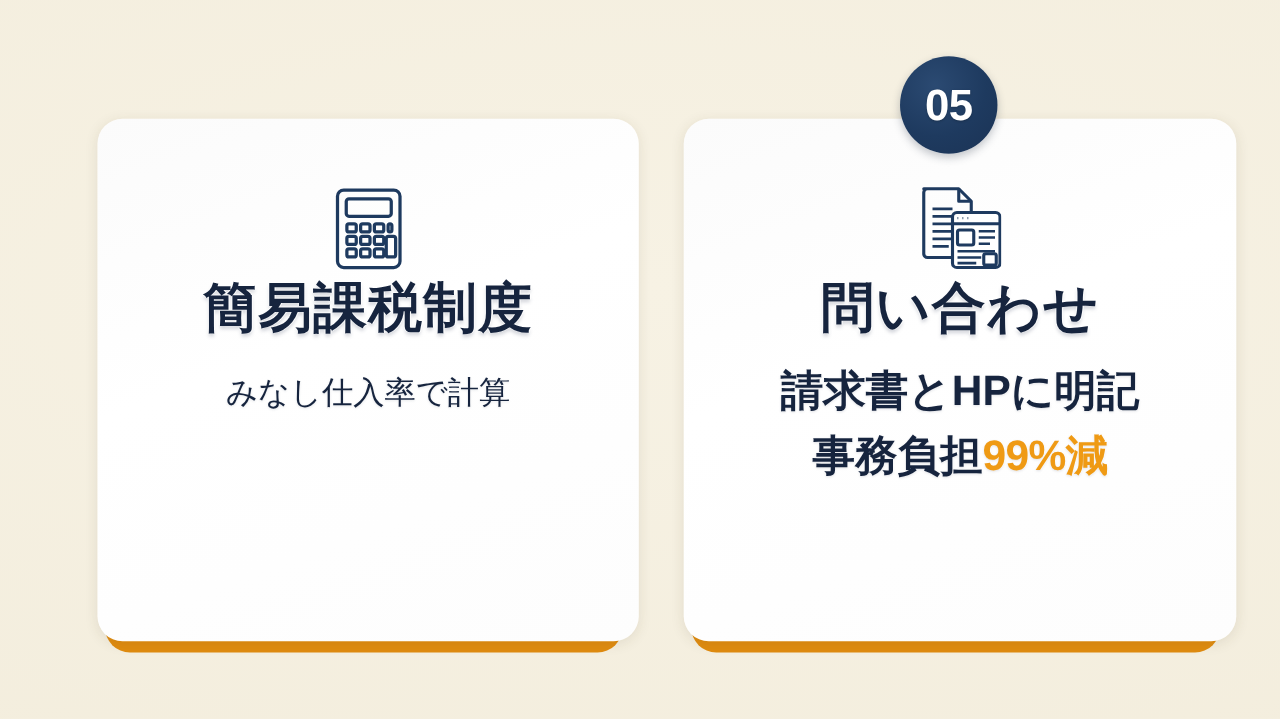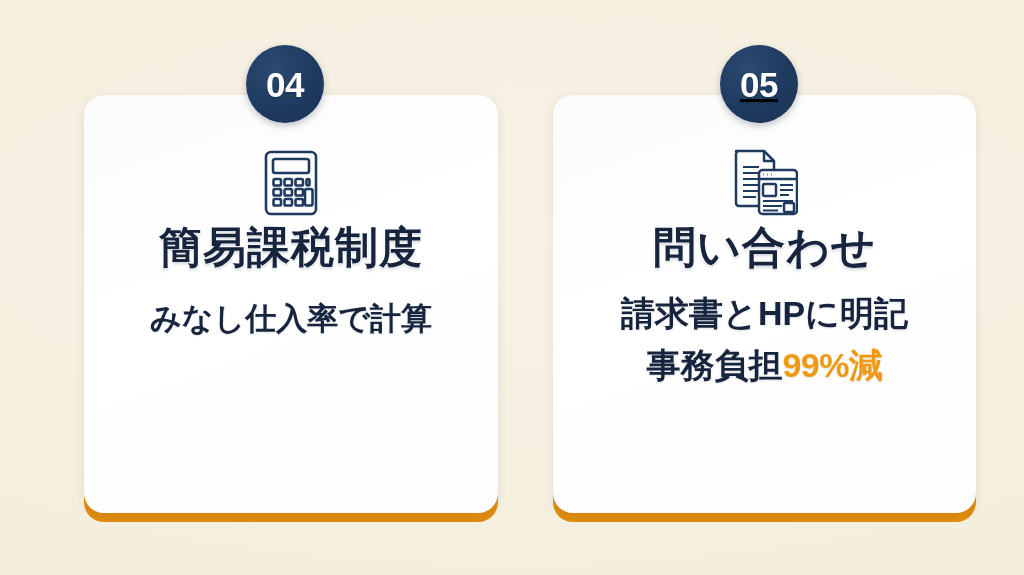--- a/index.html
+++ b/index.html
@@ -37,28 +37,29 @@
     left: 10px;
     top: 9px;
     width: 100%;
     height: 100%;
     background: #e08c10;
     border-radius: 20px;
   }
 
   .card {
     position: absolute;
-    left: 10px;
+    left: 4px;
     top: 0;
     width: 100%;
     height: 100%;
     background: linear-gradient(160deg, #fbfbfb 0%, #ffffff 42%, #fdfdfd 100%);
     border-radius: 20px;
     box-shadow: 0 2px 10px rgba(70,60,30,.10);
     overflow: hidden;
+    padding-left: 19px;
   }
 
   .card-inner {
     position: absolute;
     left: 0; right: 0;
     top: 0; bottom: 0;
     display: flex;
     flex-direction: column;
     align-items: center;
   }
@@ -71,21 +72,21 @@
     height: 78px;
     border-radius: 50%;
     background: radial-gradient(circle at 36% 30%, #2b4a72 0%, #1e3a5f 55%, #1b3355 100%);
     box-shadow: 0 3px 7px rgba(40,50,70,.28);
     display: flex;
     align-items: center;
     justify-content: center;
     z-index: 5;
   }
   .card-wrap.c1 .badge { left: 172px; }
-  .card-wrap.c2 .badge { left: 177px; text-decoration: underline; }
+  .card-wrap.c2 .badge { left: 177px; }
 
   .badge-num {
     color: #ffffff;
     font-size: 35px;
     font-weight: bold;
     letter-spacing: -0.5px;
     line-height: 1;
     text-shadow: 0 1px 2px rgba(0,0,0,.22);
     font-family: "Liberation Sans", "DejaVu Sans", sans-serif;
   }
@@ -135,22 +136,22 @@
     text-shadow:
       0.8px 0 0 rgba(255,255,255,.5),
       0 1px 2px rgba(60,70,95,.16);
   }
   .line-major .amber {
     letter-spacing: -0.5px;
   }
 
   .line-sub {
     margin-top: 10px;
-    font-size: 31px;
-    font-weight: bold;
+    font-size: 25px;
+    font-weight: normal;
     letter-spacing: 0px;
     line-height: 1.4;
     color: #16243e;
     white-space: nowrap;
     text-shadow: 0 1px 2px rgba(60,70,95,.14);
   }
 </style>
 </head>
 <body>
 
@@ -179,23 +180,20 @@
           </svg>
         </div>
 
         <div class="card-title">簡易課税制度</div>
 
         <div class="lines">
           <div class="line-sub">みなし仕入率で計算</div>
         </div>
 
       </div>
-    </div>
-    <div class="badge">
-      <span class="badge-num">04</span>
     </div>
   </div>
 
   <div class="card-wrap c2">
     <div class="card-offset"></div>
     <div class="card">
       <div class="card-inner">
 
         <div class="icon-box">
           <svg width="66" height="70" viewBox="0 0 66 70" fill="none" stroke="#1e3a5f" stroke-width="2.5" stroke-linejoin="round">

